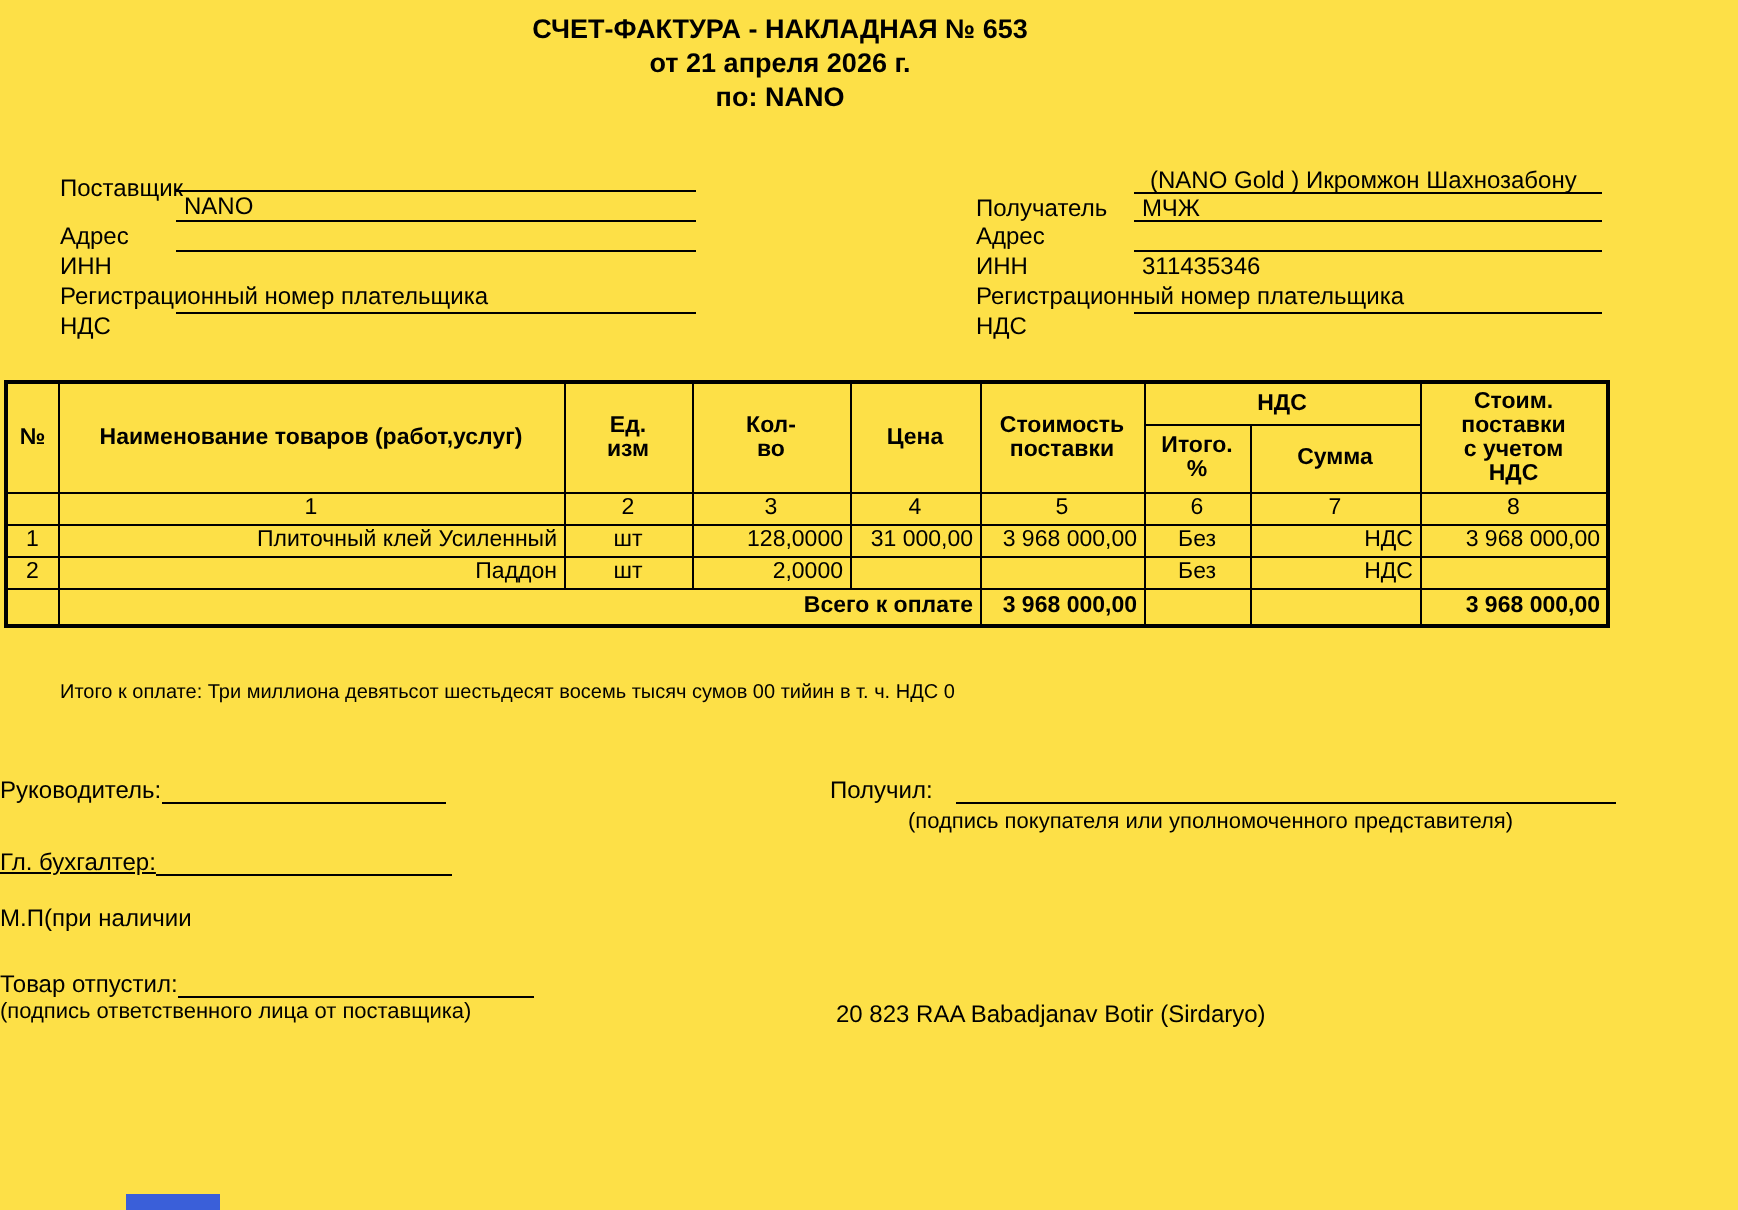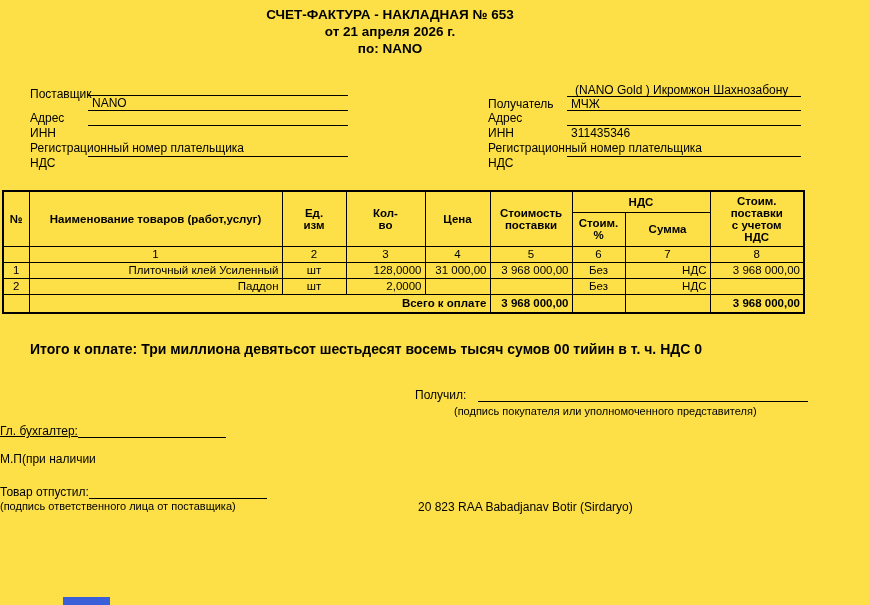--- a/index.html
+++ b/index.html
@@ -60,22 +60,22 @@
   .ta-r { text-align: right; }
   .ta-c { text-align: center; }
   .ta-l { text-align: right; }
   .totalrow td {
     height: 19px;
     border-top: 2px solid #000;
     font-weight: bold;
   }
   .summary {
     left: 30px; top: 341px;
-    font-size: 14px;
-    font-weight: bold;
+    font-size: 10px;
+    font-weight: normal;
   }
   .sigrow { display: flex; align-items: flex-end; font-size: 12px; }
   .sigline {
     display: inline-block;
     border-bottom: 1px solid #000;
     height: 13px;
   }
   .accent-bar {
     position: absolute;
     left: 63px; top: 597px;
@@ -142,21 +142,21 @@
       <th rowspan="2">Цена</th>
       <th rowspan="2" class="pre">Стоимость
 поставки</th>
       <th colspan="2" style="height:21px;">НДС</th>
       <th rowspan="2" class="pre">Стоим.
 поставки
 с учетом
 НДС</th>
     </tr>
     <tr>
-      <th style="height:34px;">Стоим. %</th>
+      <th style="height:34px;">Итого. %</th>
       <th>Сумма</th>
     </tr>
     <tr class="numrow">
       <td></td>
       <td>1</td>
       <td>2</td>
       <td>3</td>
       <td>4</td>
       <td>5</td>
       <td>6</td>
@@ -191,20 +191,24 @@
       <td class="ta-r">3 968 000,00</td>
       <td></td>
       <td></td>
       <td class="ta-r">3 968 000,00</td>
     </tr>
   </tbody>
     </table>
 
   <div class="abs summary">Итого к оплате: Три миллиона девятьсот шестьдесят восемь тысяч сумов 00 тийин  в т. ч. НДС 0</div>
 
+  <div class="abs sigrow" style="left:0px; top:388px;">
+    <span>Руководитель:</span>
+      <span class="sigline" style="width:142px;"></span>
+  </div>
   <div class="abs sigrow" style="left:0px; top:424px;text-decoration:underline;">
     <span>Гл. бухгалтер:</span>
       <span class="sigline" style="width:148px;"></span>
   </div>
   <div class="abs lbl" style="left:0px; top:452px;">М.П(при наличии</div>
   <div class="abs sigrow" style="left:0px; top:485px;">
     <span>Товар  отпустил:</span>
       <span class="sigline" style="width:178px;"></span>
   </div>
   <div class="abs caption" style="left:0px; top:500px;">(подпись ответственного лица от поставщика)</div>

